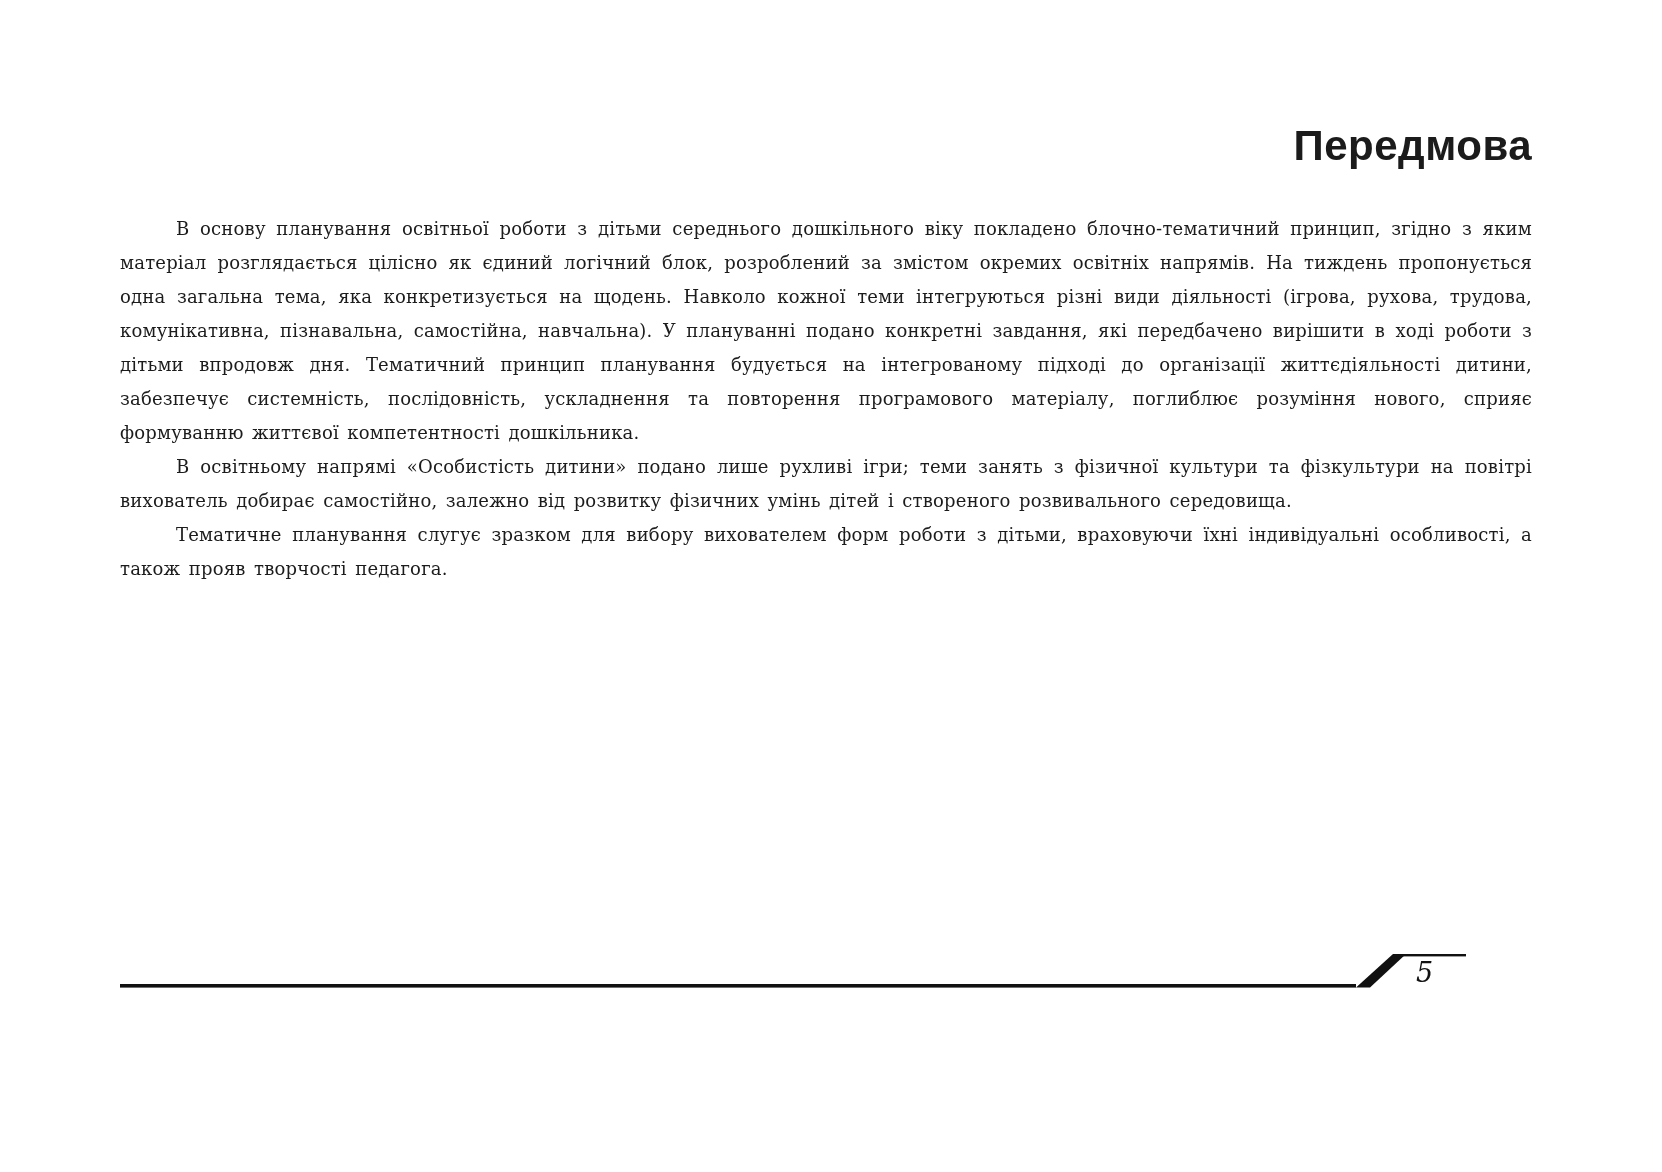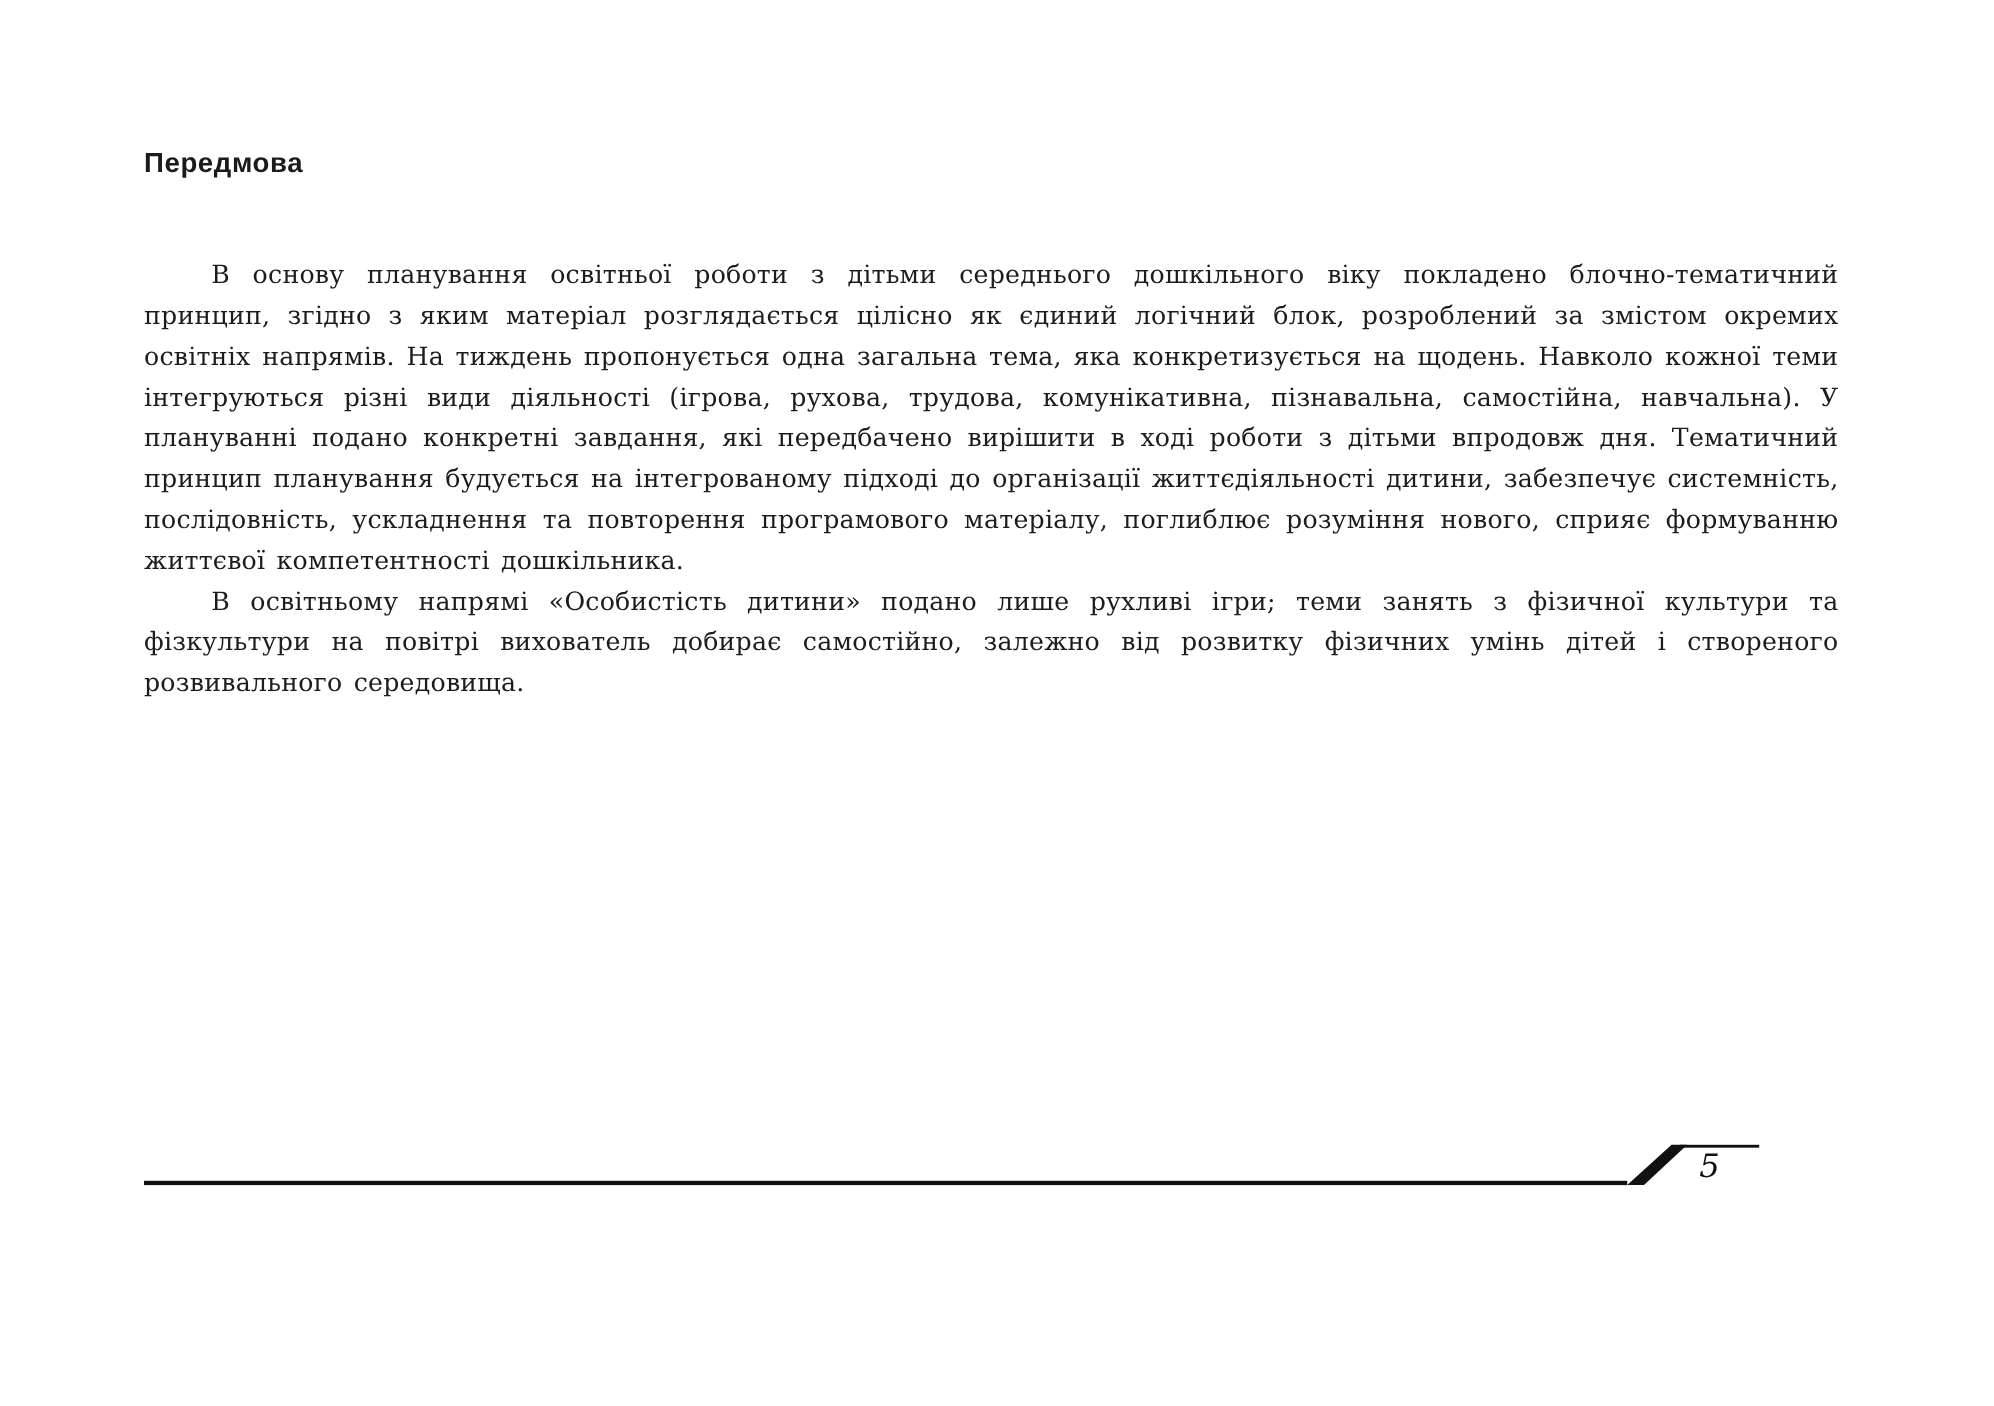--- a/index.html
+++ b/index.html
@@ -21,37 +21,37 @@
     width: 1662px;
     height: 1172px;
     background: #ffffff;
   }
   .title {
     position: absolute;
     left: 120px;
     top: 122px;
     width: 1412px;
     margin: 0;
-    text-align: left;
+    text-align: right;
     font-family: "Liberation Sans", sans-serif;
     font-weight: 700;
-    font-size: 23px;
+    font-size: 42px;
     letter-spacing: 0.5px;
     color: #1b1b1b;
   }
   .body-text {
     position: absolute;
     left: 120px;
     top: 212px;
     width: 1412px;
     color: #1c1c1c;
   }
   .body-text p {
     margin: 0;
-    font-size: 21px;
+    font-size: 18px;
     line-height: 34px;
     text-align: justify;
     text-indent: 56px;
     word-spacing: 2.5px;
     letter-spacing: 0.2px;
   }
   .footer {
     position: absolute;
     left: 120px;
     top: 945px;
@@ -77,20 +77,21 @@
 </head>
 <body>
 
 <div class="page">
 
   <h1 class="title">Передмова</h1>
 
   <div class="body-text">
     <p>В основу планування освітньої роботи з дітьми середнього дошкільного віку покладено блочно-тематичний принцип, згідно з яким матеріал розглядається цілісно як єдиний логічний блок, розроблений за змістом окремих освітніх напрямів. На тиждень пропонується одна загальна тема, яка конкретизується на щодень. Навколо кожної теми інтегруються різні види діяльності (ігрова, рухова, трудова, комунікативна, пізнавальна, самостійна, навчальна). У плануванні подано конкретні завдання, які передбачено вирішити в ході роботи з дітьми впродовж дня. Тематичний принцип планування будується на інтегрованому підході до організації життєдіяльності дитини, забезпечує системність, послідовність, ускладнення та повторення програмового матеріалу, поглиблює розуміння нового, сприяє формуванню життєвої компетентності дошкільника.</p>
     <p>В освітньому напрямі «Особистість дитини» подано лише рухливі ігри; теми занять з фізичної культури та фізкультури на повітрі вихователь добирає самостійно, залежно від розвитку фізичних умінь дітей і створеного розвивального середовища.</p>
+    <p>Тематичне планування слугує зразком для вибору вихователем форм роботи з дітьми, враховуючи їхні індивідуальні особливості, а також прояв творчості педагога.</p>
   </div>
 
   <div class="footer">
     <svg width="1412" height="50" viewBox="0 0 1412 50" xmlns="http://www.w3.org/2000/svg">
 
       <rect x="0" y="39" width="1236" height="3.6" fill="#111111"></rect>
 
       <polygon points="1236,42.6 1273,9 1286,9 1250,42.6" fill="#111111"></polygon>
 
       <rect x="1280" y="9" width="66" height="2.4" fill="#111111"></rect>

